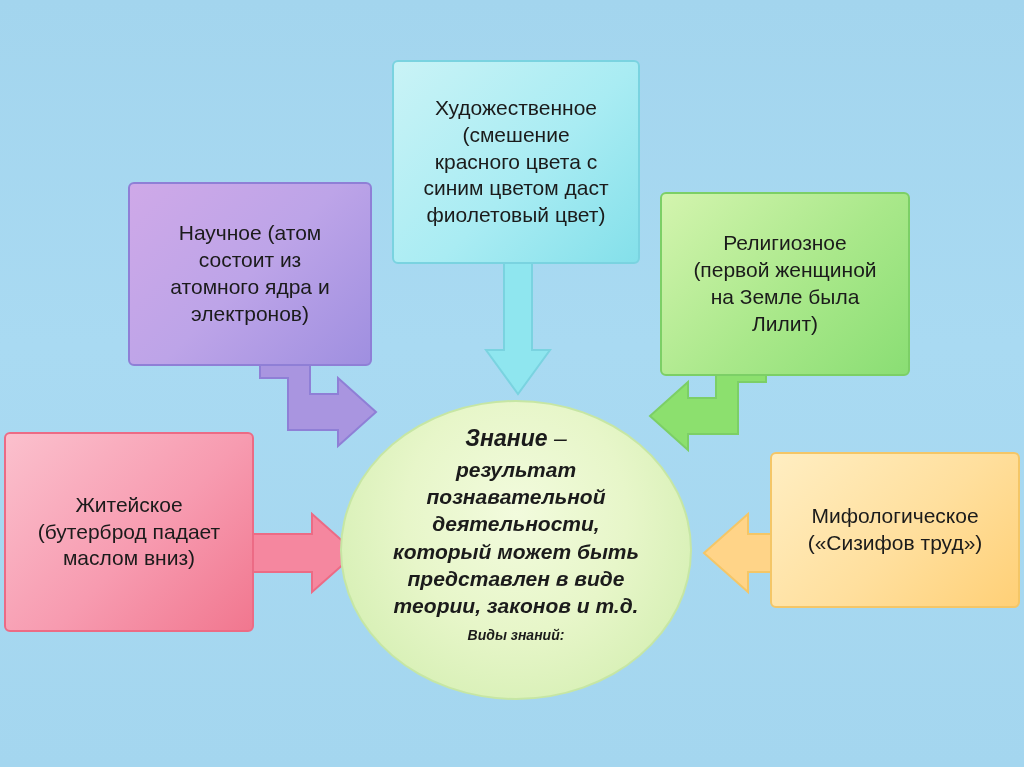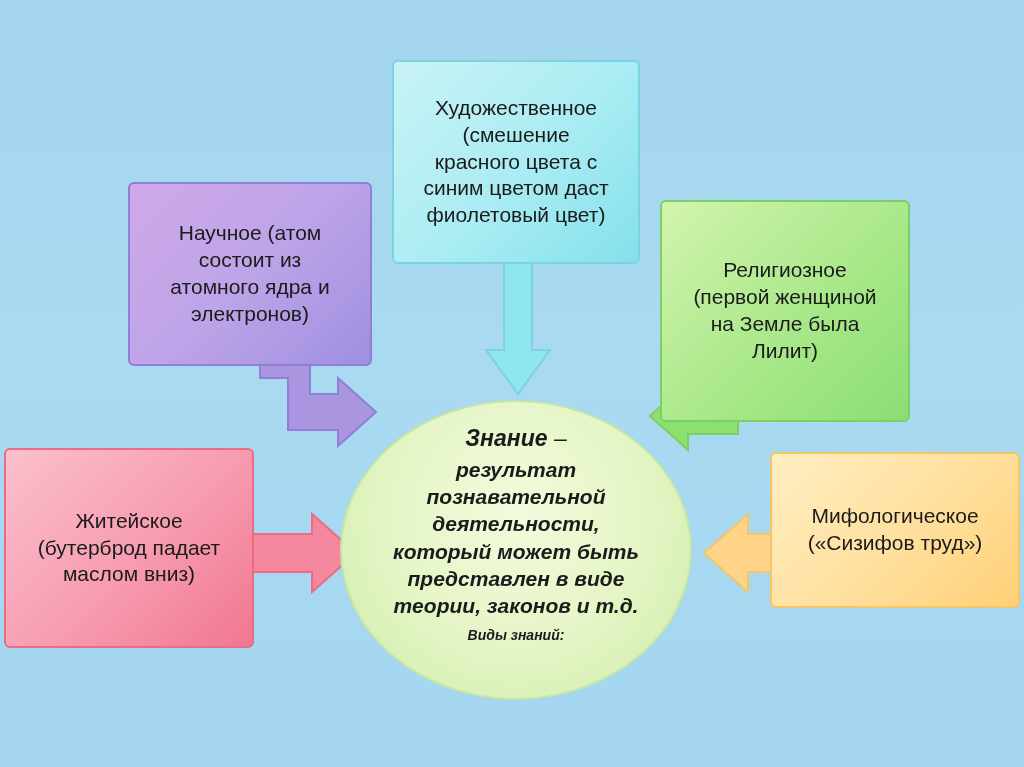--- a/index.html
+++ b/index.html
@@ -55,30 +55,30 @@
     left: 392px;
     top: 60px;
     width: 248px;
     height: 204px;
     background: linear-gradient(135deg, #c9f3f6 0%, #a9ecf3 55%, #84e0ea 100%);
     border: 2px solid #7ad3e0;
   }
   
   #node-religious {
     left: 660px;
-    top: 200px;
+    top: 192px;
     width: 250px;
-    height: 222px;
+    height: 184px;
     background: linear-gradient(135deg, #d3f4ae 0%, #a9e88a 55%, #8ade74 100%);
     border: 2px solid #7ccf66;
   }
   
   #node-everyday {
     left: 4px;
-    top: 448px;
+    top: 432px;
     width: 250px;
     height: 200px;
     background: linear-gradient(135deg, #fbc0cd 0%, #f79bb0 55%, #f1778f 100%);
     border: 2px solid #ec6b85;
   }
   
   #node-mythological {
     left: 770px;
     top: 452px;
     width: 250px;

